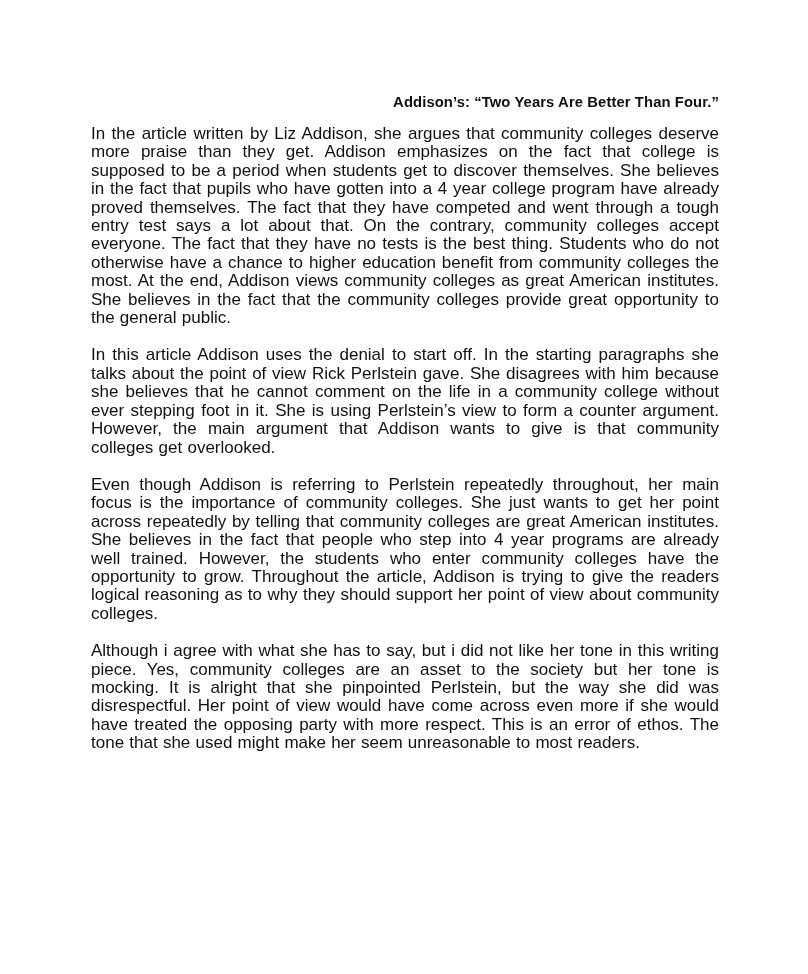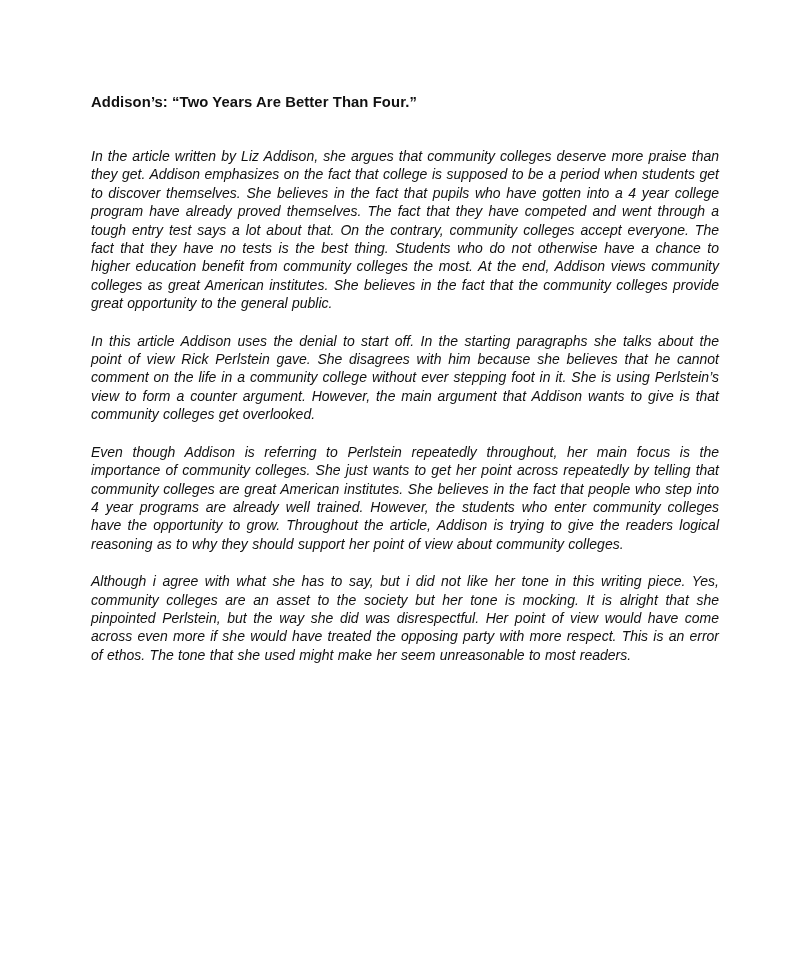--- a/index.html
+++ b/index.html
@@ -19,28 +19,27 @@
   }
   .content {
     position: absolute;
     left: 91px;
     top: 93px;
     width: 628px;
   }
   .doc-title {
     font-size: 14.8px;
     font-weight: bold;
-    text-align: left;
+    text-align: right;
     line-height: 18px;
-    margin-bottom: 36px;
+    margin-bottom: 14px;
     letter-spacing: 0.1px;
   }
   .doc-paragraph {
-    font-size: 14px;
-    font-style: italic;
+    font-size: 17px;
     line-height: 18.4px;
     text-align: justify;
     text-justify: inter-word;
     margin-bottom: 19px;
     word-spacing: 0.5px;
   }
 </style>
 </head>
 <body>
 

